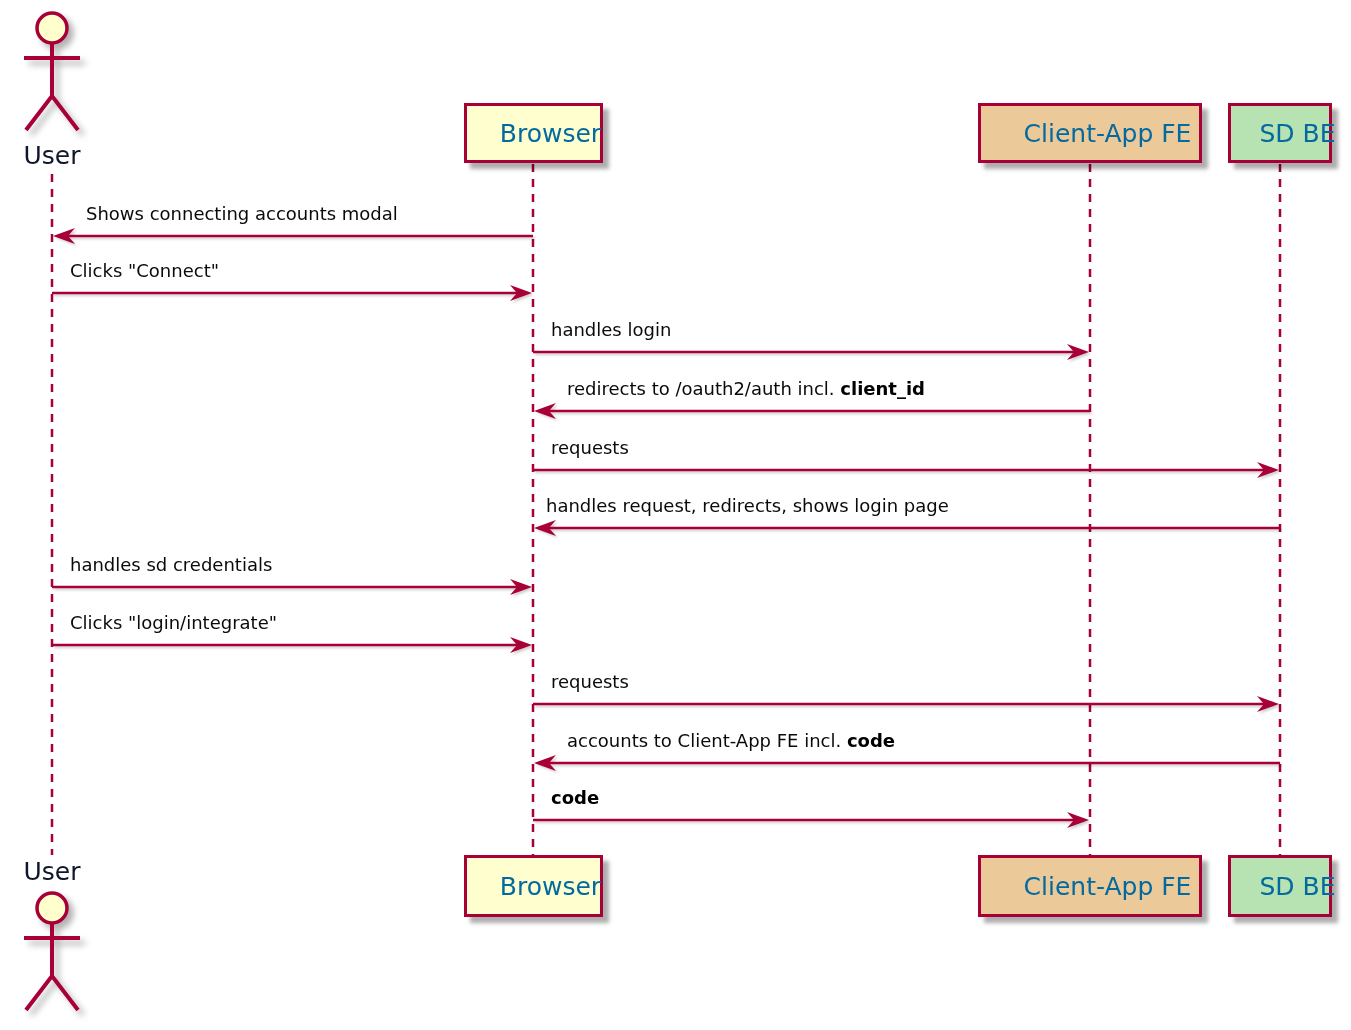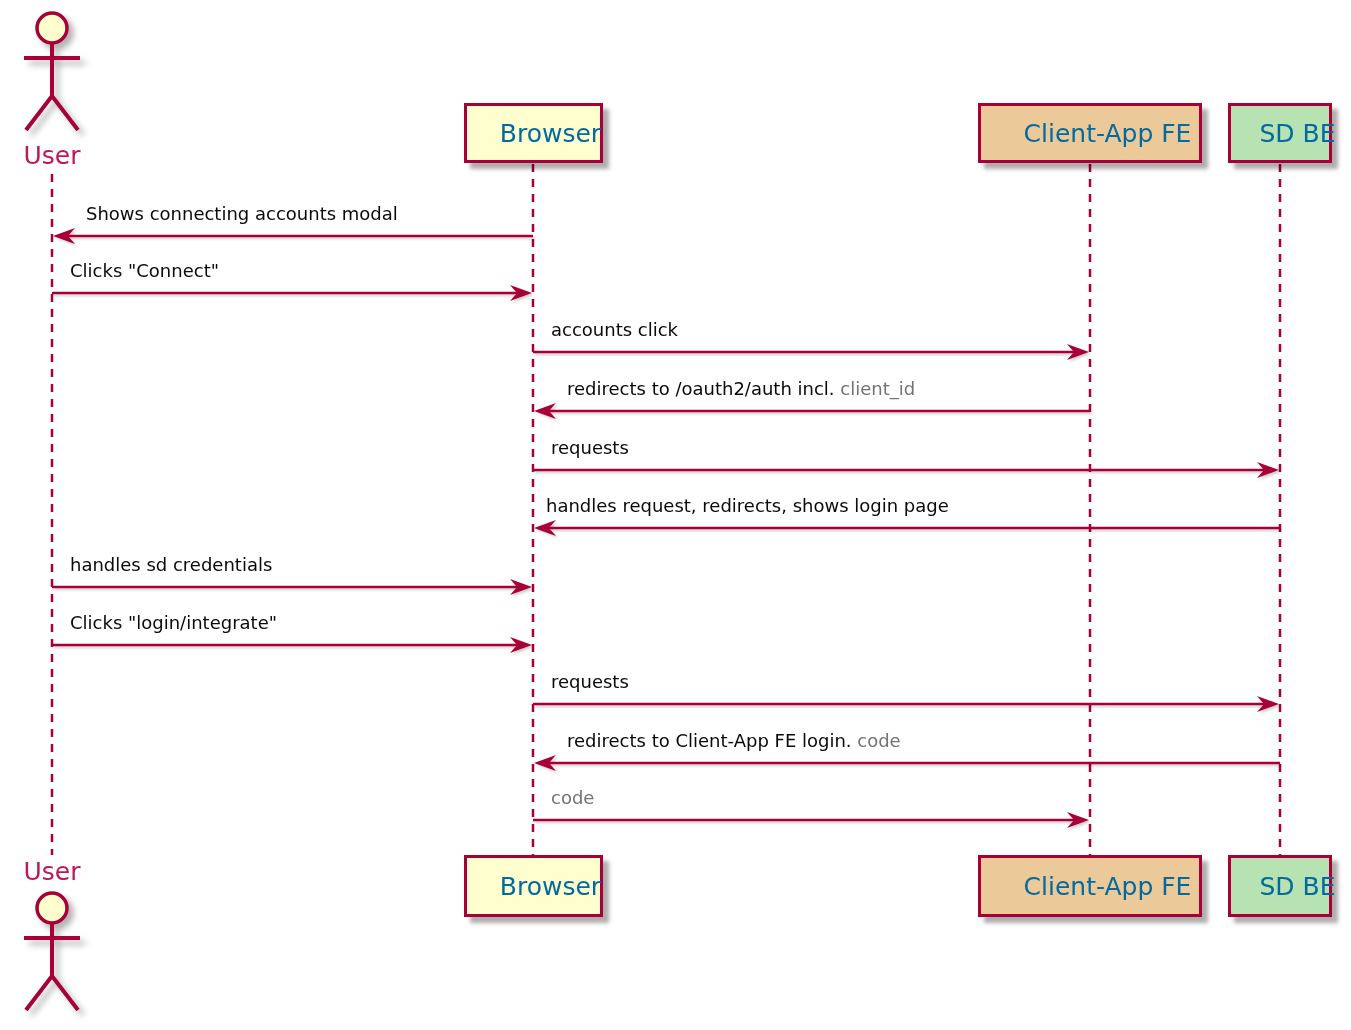--- a/index.html
+++ b/index.html
@@ -31,36 +31,36 @@
     color: #0369a1;
     box-shadow: 6px 6px 4px rgba(0,0,0,0.32);
     white-space: nowrap;
     padding-left: 35px;
   }
   .actor-label {
     position: absolute;
     z-index: 2;
     transform: translateX(-50%);
     font-size: 25px;
-    color: #be185d;
+    color: #0f172a;
     white-space: nowrap;
     line-height: 30px;
   }
   .msg {
     position: absolute;
     z-index: 2;
     font-size: 18px;
     color: #0a0a0a;
     line-height: 30px;
     height: 30px;
     white-space: pre;
   }
   .msg .hl {
-    font-weight: normal;
-    color: #737373;
+    font-weight: bold;
+    color: #000000;
   }
 </style>
 </head>
 <body>
 
 <div class="diagram">
   <svg id="layer" xmlns="http://www.w3.org/2000/svg">
       <g>
         <line x1="52" y1="174" x2="52" y2="855" stroke="#A80036" stroke-width="2.5" stroke-dasharray="8,7"></line>
         <line x1="533" y1="164" x2="533" y2="855" stroke="#A80036" stroke-width="2.5" stroke-dasharray="8,7"></line>
@@ -110,23 +110,23 @@
       <div class="actor-label" style="left: 52px; top: 141px;">User</div>
       <div class="actor-label" style="left: 52px; top: 857px;">User</div>
       <div class="pbox" style="left: 463.5px; top: 103px; width: 139px; height: 60px; background: rgb(254, 254, 206);">Browser</div>
       <div class="pbox" style="left: 463.5px; top: 855px; width: 139px; height: 62px; background: rgb(254, 254, 206);">Browser</div>
       <div class="pbox" style="left: 978px; top: 103px; width: 224px; height: 60px; background: rgb(235, 201, 152);">Client-App FE</div>
       <div class="pbox" style="left: 978px; top: 855px; width: 224px; height: 62px; background: rgb(235, 201, 152);">Client-App FE</div>
       <div class="pbox" style="left: 1228px; top: 103px; width: 104px; height: 60px; background: rgb(183, 226, 177);">SD BE</div>
       <div class="pbox" style="left: 1228px; top: 855px; width: 104px; height: 62px; background: rgb(183, 226, 177);">SD BE</div>
       <div class="msg" style="left: 86px; top: 199px;"><span>Shows connecting accounts modal</span></div>
       <div class="msg" style="left: 70px; top: 256px;"><span>Clicks "Connect"</span></div>
-      <div class="msg" style="left: 551px; top: 315px;"><span>accounts click</span></div>
+      <div class="msg" style="left: 551px; top: 315px;"><span>handles login</span></div>
       <div class="msg" style="left: 567px; top: 374px;"><span>redirects to /oauth2/auth incl. </span><span class="hl">client_id</span></div>
       <div class="msg" style="left: 551px; top: 433px;"><span>requests</span></div>
       <div class="msg" style="left: 546px; top: 491px;"><span>handles request, redirects, shows login page</span></div>
       <div class="msg" style="left: 70px; top: 550px;"><span>handles sd credentials</span></div>
       <div class="msg" style="left: 70px; top: 608px;"><span>Clicks "login/integrate"</span></div>
       <div class="msg" style="left: 551px; top: 667px;"><span>requests</span></div>
-      <div class="msg" style="left: 567px; top: 726px;"><span>redirects to Client-App FE login. </span><span class="hl">code</span></div>
+      <div class="msg" style="left: 567px; top: 726px;"><span>accounts to Client-App FE incl. </span><span class="hl">code</span></div>
       <div class="msg" style="left: 551px; top: 783px;"><span></span><span class="hl">code</span></div>
     </div>
 </div>
 
 </body></html>

